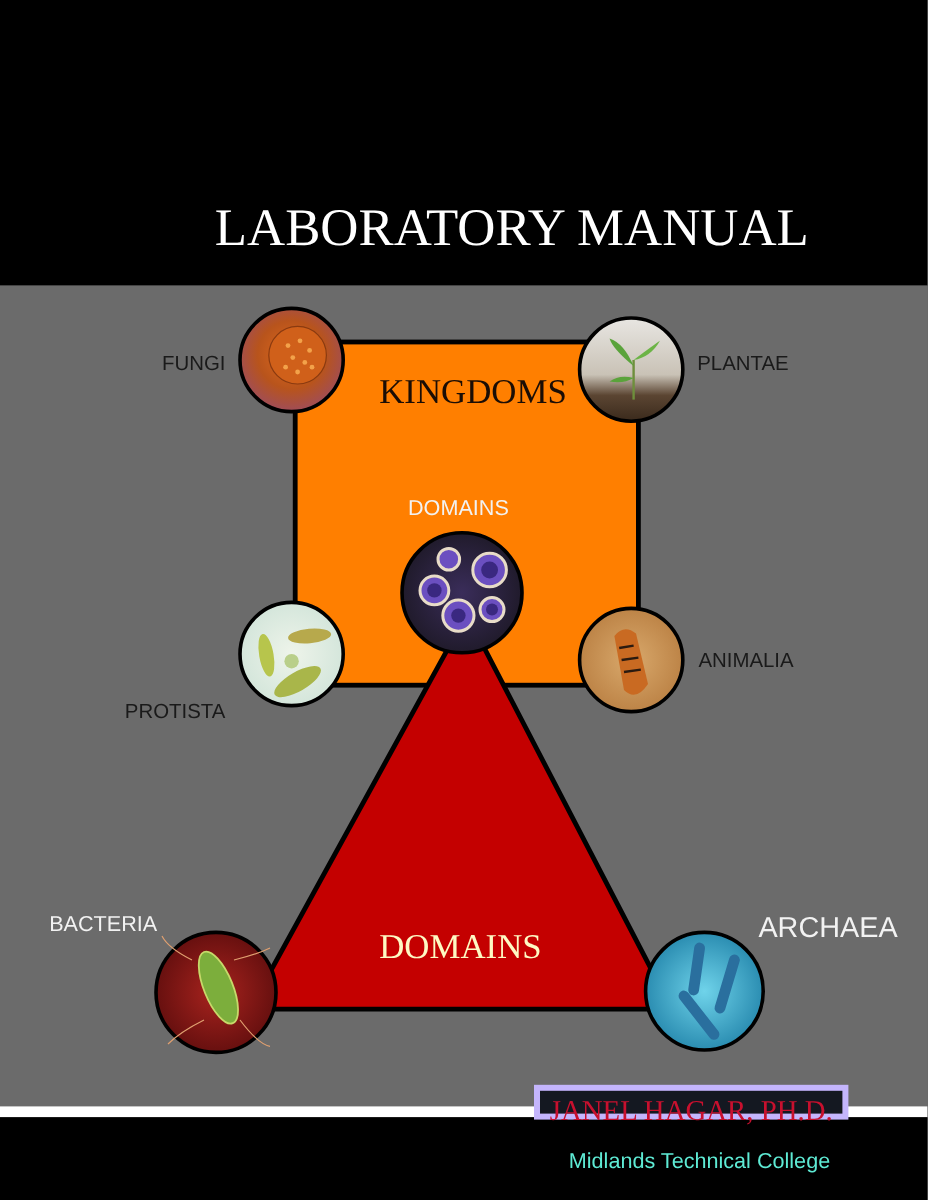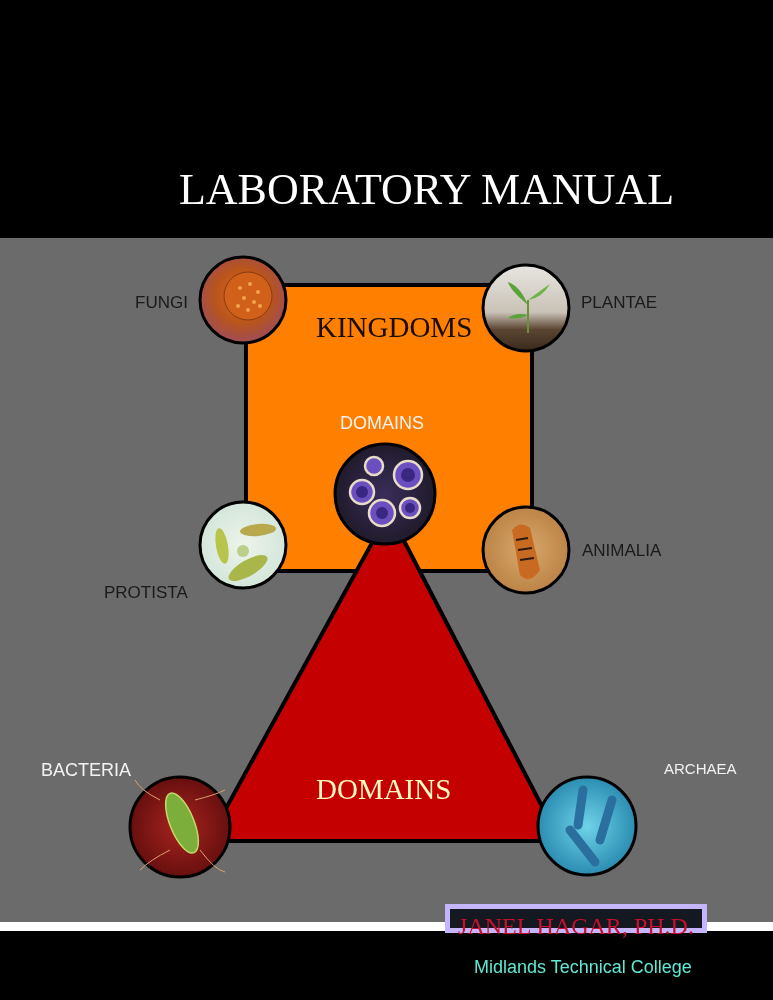--- a/index.html
+++ b/index.html
@@ -148,20 +148,20 @@
 
 <div class="big" style="left:316px;top:311px;color:#1a0d05;">KINGDOMS</div>
 <div class="lbl white" style="left:340px;top:413px;font-size:18px;">DOMAINS</div>
 <div class="big" style="left:316px;top:773px;color:#fef9c3;">DOMAINS</div>
 
 <div class="lbl" style="left:135px;top:293px;">FUNGI</div>
 <div class="lbl" style="left:581px;top:293px;">PLANTAE</div>
 <div class="lbl" style="left:104px;top:541px;margin-top:42px;">PROTISTA</div>
 <div class="lbl" style="left:582px;top:541px;">ANIMALIA</div>
 <div class="lbl white" style="left:41px;top:760px;font-size:18px;">BACTERIA</div>
-<div class="lbl white" style="left:664px;top:760px;font-size:15px;">ARCHAEA</div>
+<div class="lbl white" style="left:632px;top:760px;font-size:24px;">ARCHAEA</div>
 
 <div class="stripe"></div>
 <div class="footer"></div>
 <div class="author-box">
   <div class="author-inner">JANEL HAGAR, PH.D.</div>
 </div>
 <div class="college">Midlands Technical College</div>
 
 </body></html>

